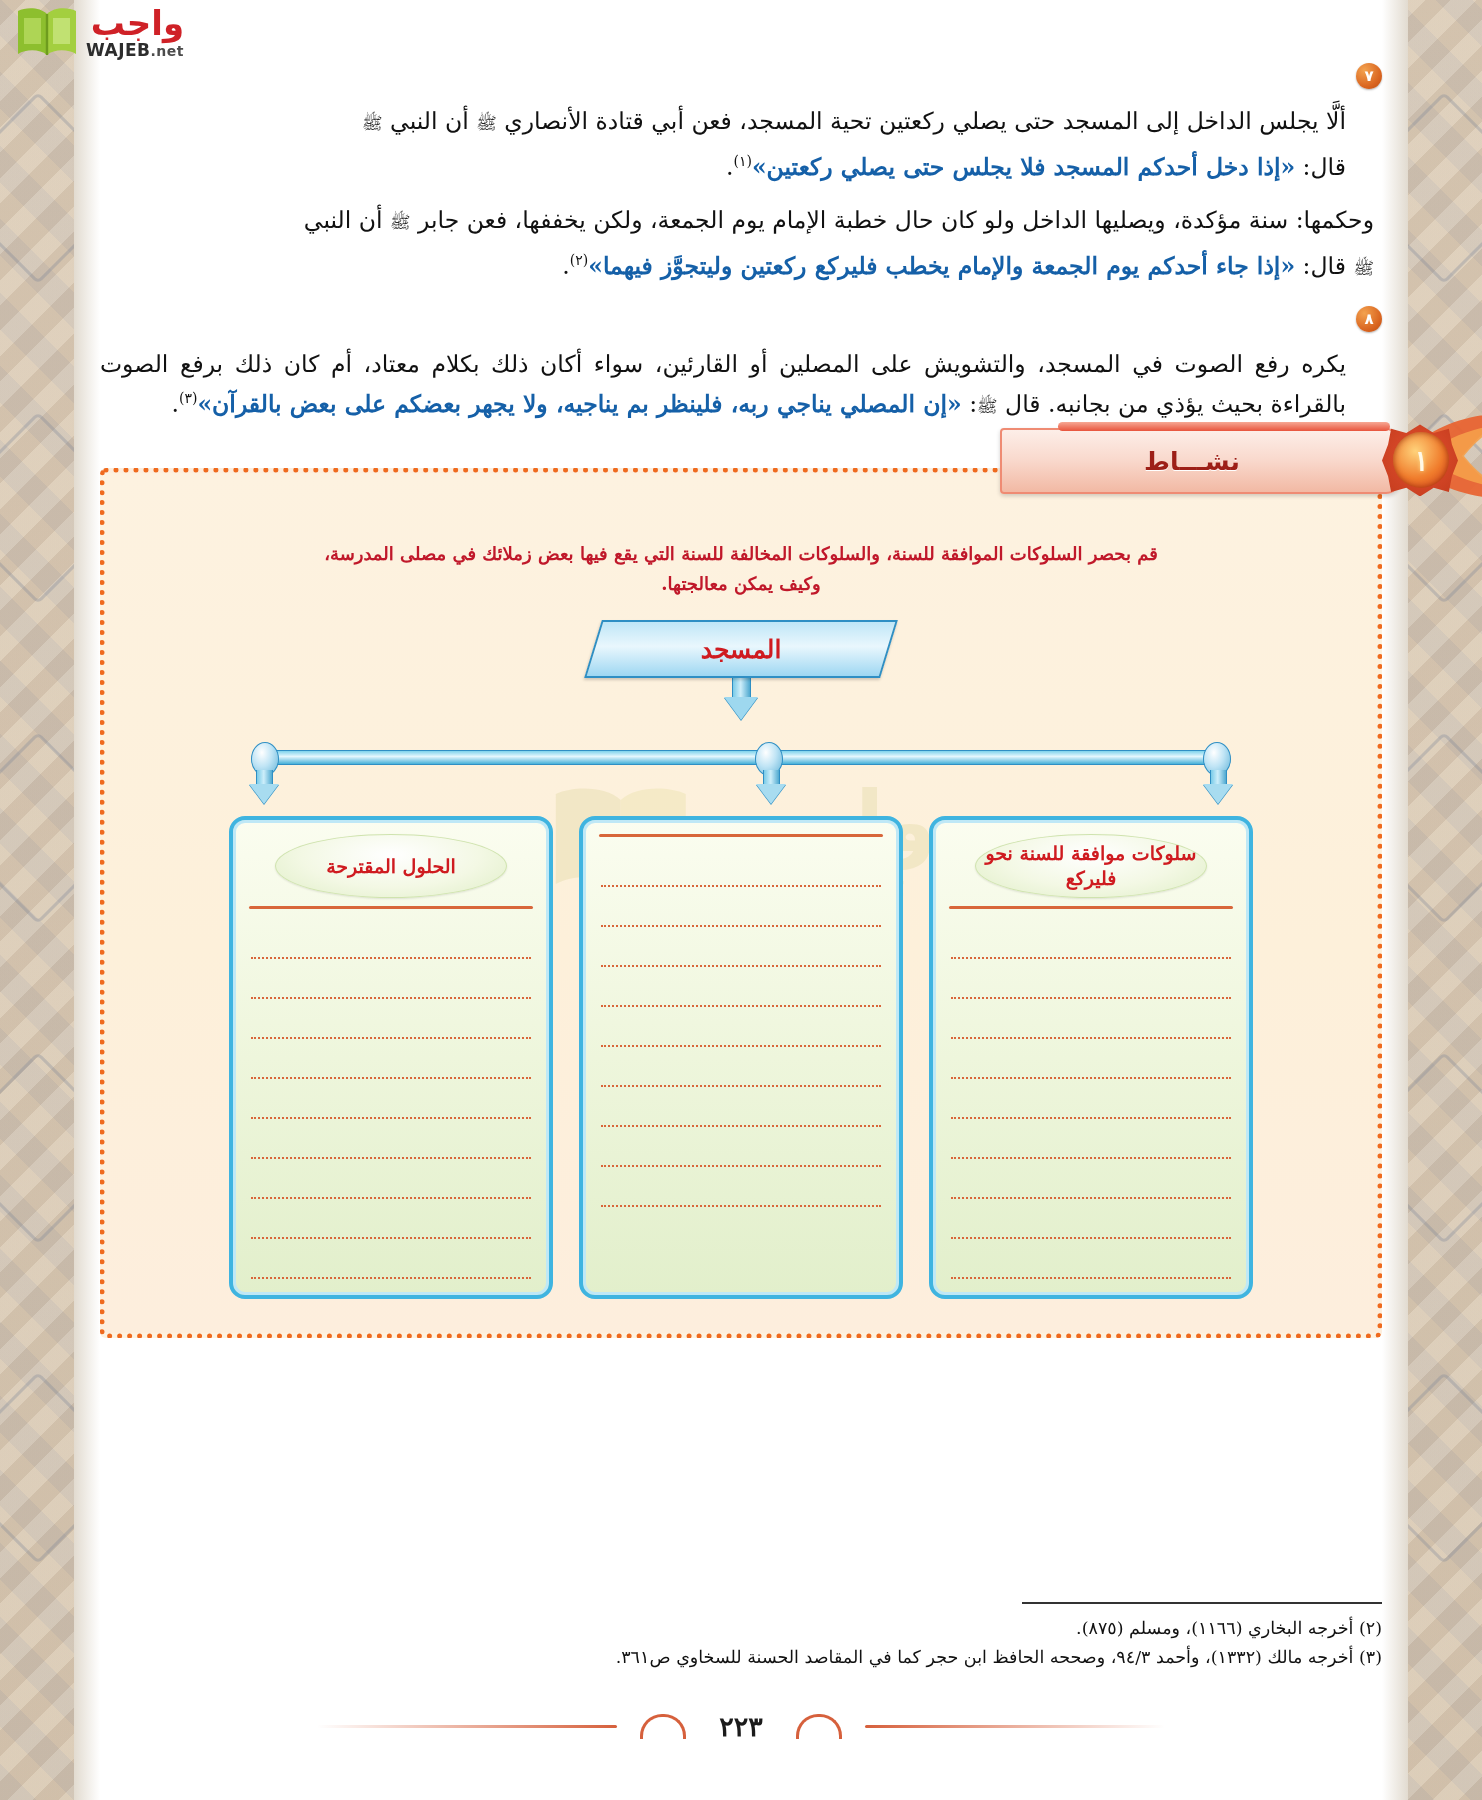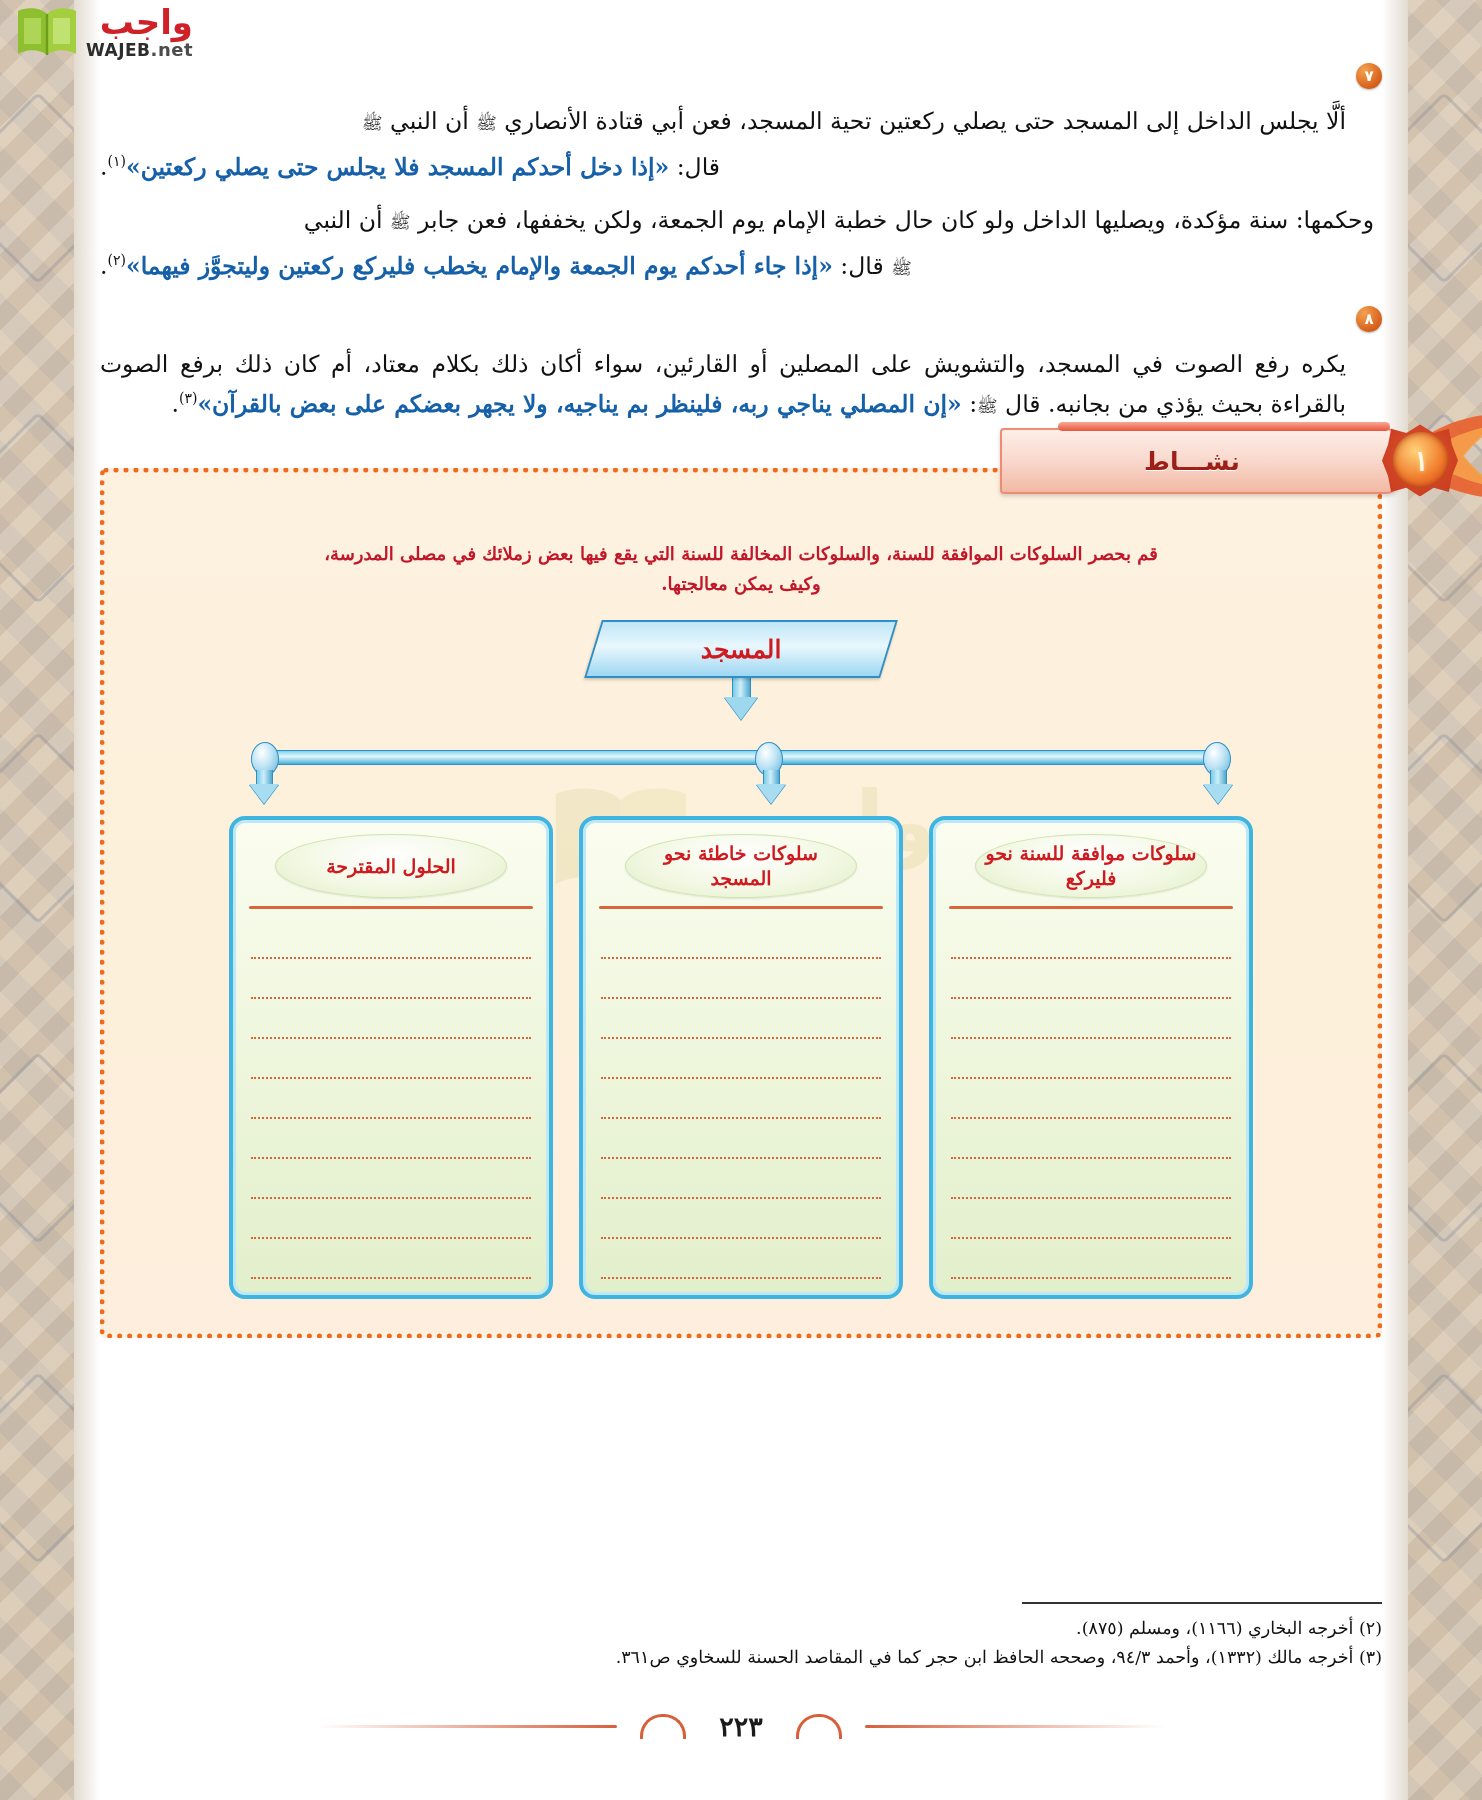--- a/index.html
+++ b/index.html
@@ -22,37 +22,37 @@
   .page-inner:before{content:"";position:absolute;left:0;top:0;bottom:0;width:26px;
     background:linear-gradient(90deg,rgba(190,175,150,.45),rgba(255,255,255,0));}
   .page-inner:after{content:"";position:absolute;right:0;top:0;bottom:0;width:26px;
     background:linear-gradient(270deg,rgba(190,175,150,.45),rgba(255,255,255,0));}
 
   
   .logo{position:absolute;left:14px;top:4px;z-index:40;display:flex;align-items:center;gap:6px;}
   .logo-txt{display:flex;flex-direction:column;align-items:flex-start;line-height:1;}
   .logo-ar{font-size:34px;font-weight:bold;color:#cf2127;font-family:"DejaVu Sans",sans-serif;}
   .logo-en{font-size:17px;font-weight:bold;color:#2d2d2d;letter-spacing:.5px;margin-top:2px;}
-  .logo-en .net{color:#4c4c4c;font-size:18px;}
+  .logo-en .net{color:#4c4c4c;font-size:14px;}
   .book-ico{width:66px;height:56px;position:relative;}
 
   
   .content{position:absolute;left:100px;right:100px;top:56px;z-index:20;}
 
   .para{display:flex;align-items:flex-start;gap:10px;margin-bottom:10px;}
   .num-badge{flex:0 0 auto;width:26px;height:26px;border-radius:50%;
     background:radial-gradient(circle at 32% 28%,#f3a24f,#d9641f 65%,#b84d12);
     color:#fff;font-size:15px;font-weight:bold;display:flex;align-items:center;
     justify-content:center;margin-top:7px;box-shadow:0 1px 2px rgba(0,0,0,.3);}
   .ptext{flex:1;font-size:23.5px;line-height:1.72;color:#111;text-align:justify;
     font-family:"DejaVu Serif","Liberation Serif",serif;margin-top:45px;}
   .hadith{color:#1560a8;font-weight:bold;}
   .sup{font-size:14px;vertical-align:super;color:#111;}
   .salla{font-size:17px;color:#222;}
-  .ctr{display:block;text-align:left;margin-top:6px;}
+  .ctr{display:block;text-align:right;margin-top:6px;}
   .plain{margin:12px 8px 12px 0;}
 
   
   .activity-wrap{position:relative;margin-top:44px;}
   .banner{position:absolute;right:-18px;top:-46px;height:78px;display:flex;
     align-items:center;z-index:30;}
   .banner-bar{position:relative;height:62px;min-width:300px;display:flex;align-items:center;
     justify-content:center;padding:0 56px 0 40px;
     background:linear-gradient(180deg,#fdeee8 0%,#f9d9cd 48%,#f2b9a4 100%);
     border:2px solid #ef8b73;border-radius:4px 14px 14px 4px;
@@ -297,23 +297,20 @@
             <div class="dotline"></div>
             <div class="dotline"></div>
             <div class="dotline"></div>
             <div class="dotline"></div>
             <div class="dotline"></div>
             <div class="dotline"></div>
             <div class="dotline"></div>
           </div>
 
           <div class="card">
-            <div class="card-head">
-              <span>سلوكات خاطئة نحو المسجد</span>
-            </div>
             <div class="card-rule"></div>
             <div class="dotline"></div>
             <div class="dotline"></div>
             <div class="dotline"></div>
             <div class="dotline"></div>
             <div class="dotline"></div>
             <div class="dotline"></div>
             <div class="dotline"></div>
             <div class="dotline"></div>
             <div class="dotline"></div>

